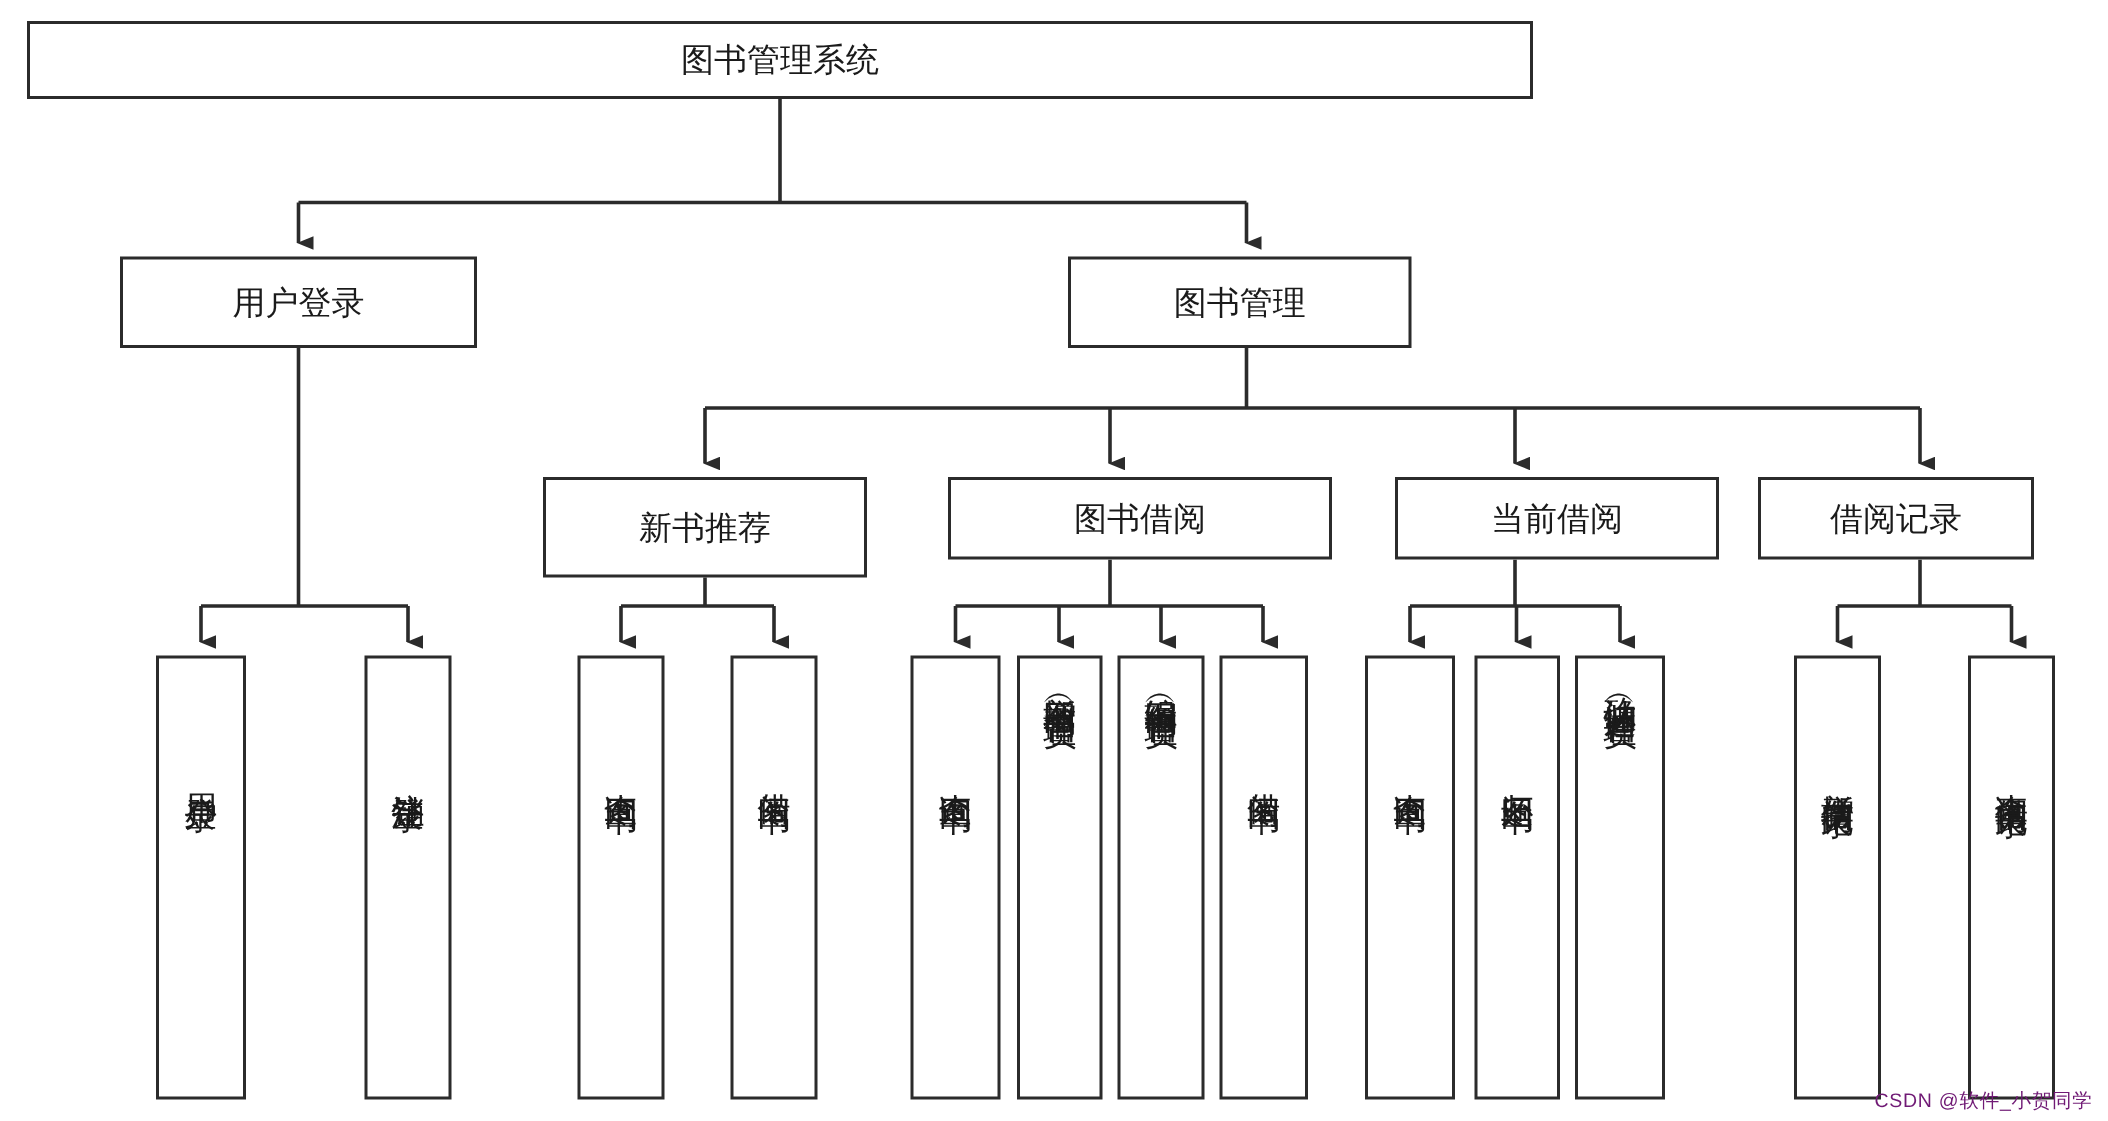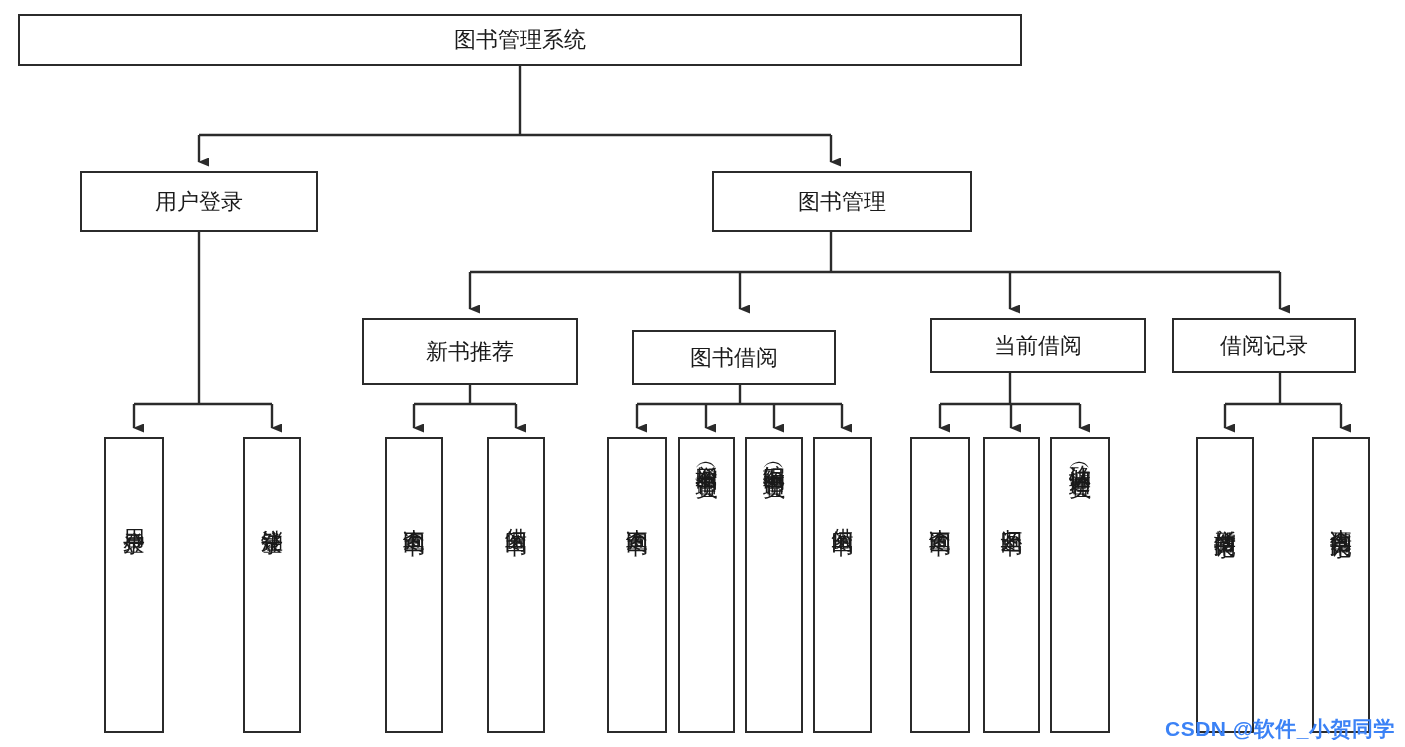--- a/index.html
+++ b/index.html
@@ -68,25 +68,24 @@
     stroke-width: 2.4;
     fill: none;
   }
   .conn-arrow {
     fill: #2b2b2b;
   }
   #watermark {
     position: absolute;
     right: 10px;
     bottom: 4px;
-    font-size: 21px;
-    color: #3b82f6;
+    font-size: 13px;
+    color: #701a75;
     white-space: nowrap;
     letter-spacing: 0.5px;
-    font-weight: bold;
   }
 </style>
 </head>
 <body>
 
 <div id="diagram-root">
 
   <svg class="connectors" viewBox="0 0 1405 747" xmlns="http://www.w3.org/2000/svg">
     <defs>
       <marker id="arrowhead" markerWidth="9" markerHeight="11" refX="4.5" refY="10" orient="auto" markerUnits="userSpaceOnUse">
@@ -135,28 +134,28 @@
     <path class="conn-line" d="M 1341 404 L 1341 428" marker-end="url(#arrowhead)"></path>
   </svg>
 
   <div class="node-box horizontal" style="left:18px; top:14px; width:1004px; height:52px;">
     <span class="node-label">图书管理系统</span>
   </div>
 
   <div class="node-box horizontal" style="left:80px; top:171px; width:238px; height:61px;">
     <span class="node-label">用户登录</span>
   </div>
-  <div class="node-box horizontal" style="left:712px; top:171px; width:260px; height:61px;">
+  <div class="node-box horizontal" style="left:712px; top:171px; width:229px; height:61px;">
     <span class="node-label">图书管理</span>
   </div>
 
   <div class="node-box horizontal" style="left:362px; top:318px; width:216px; height:67px;">
     <span class="node-label">新书推荐</span>
   </div>
-  <div class="node-box horizontal" style="left:632px; top:318px; width:204px; height:55px;margin-top:12px;">
+  <div class="node-box horizontal" style="left:632px; top:318px; width:256px; height:55px;">
     <span class="node-label">图书借阅</span>
   </div>
   <div class="node-box horizontal" style="left:902px; top:318px; width:216px; height:55px;margin-left:28px;">
     <span class="node-label">当前借阅</span>
   </div>
   <div class="node-box horizontal" style="left:1172px; top:318px; width:184px; height:55px;">
     <span class="node-label">借阅记录</span>
   </div>
 
   <div class="node-box vertical align-mid" style="left:104px; top:437px; width:60px; height:296px;">

